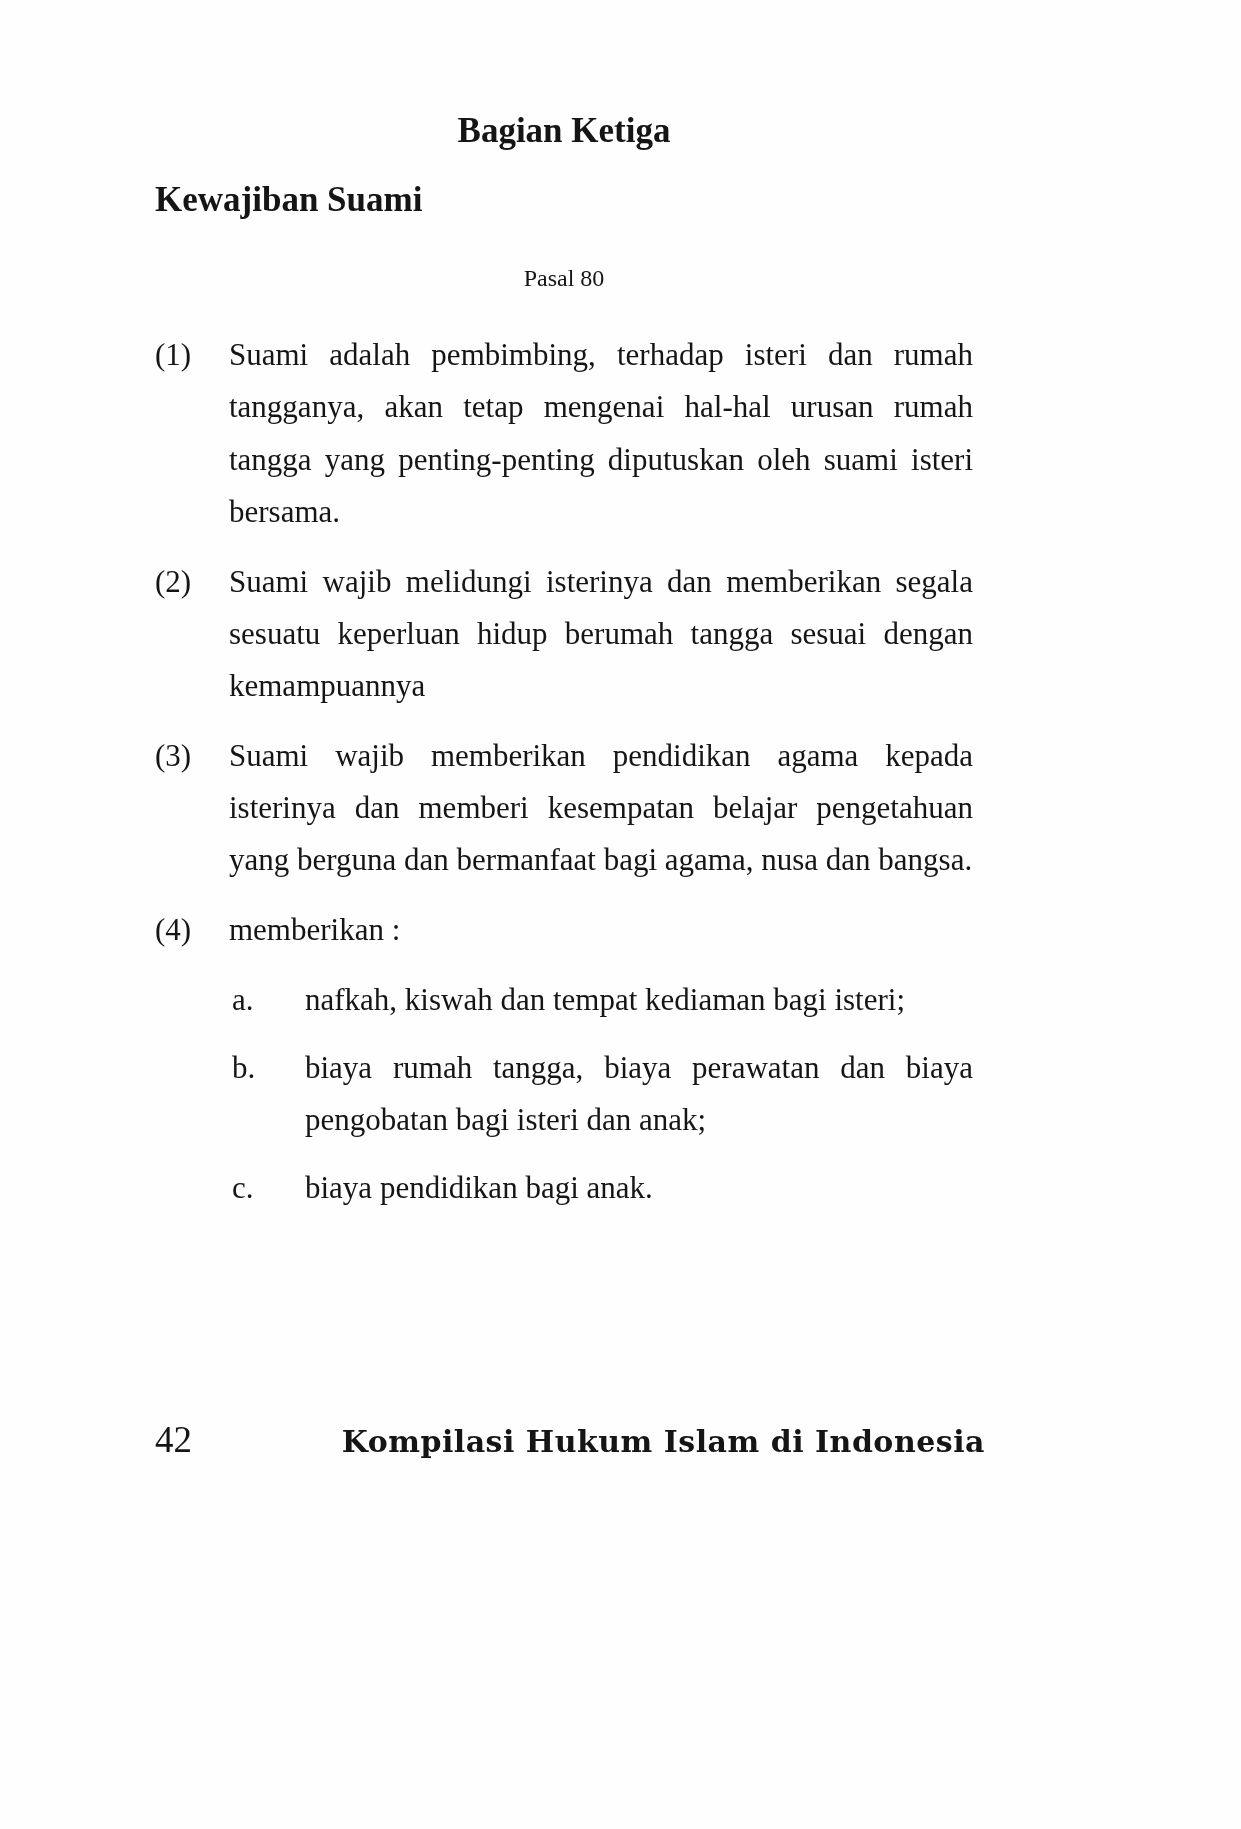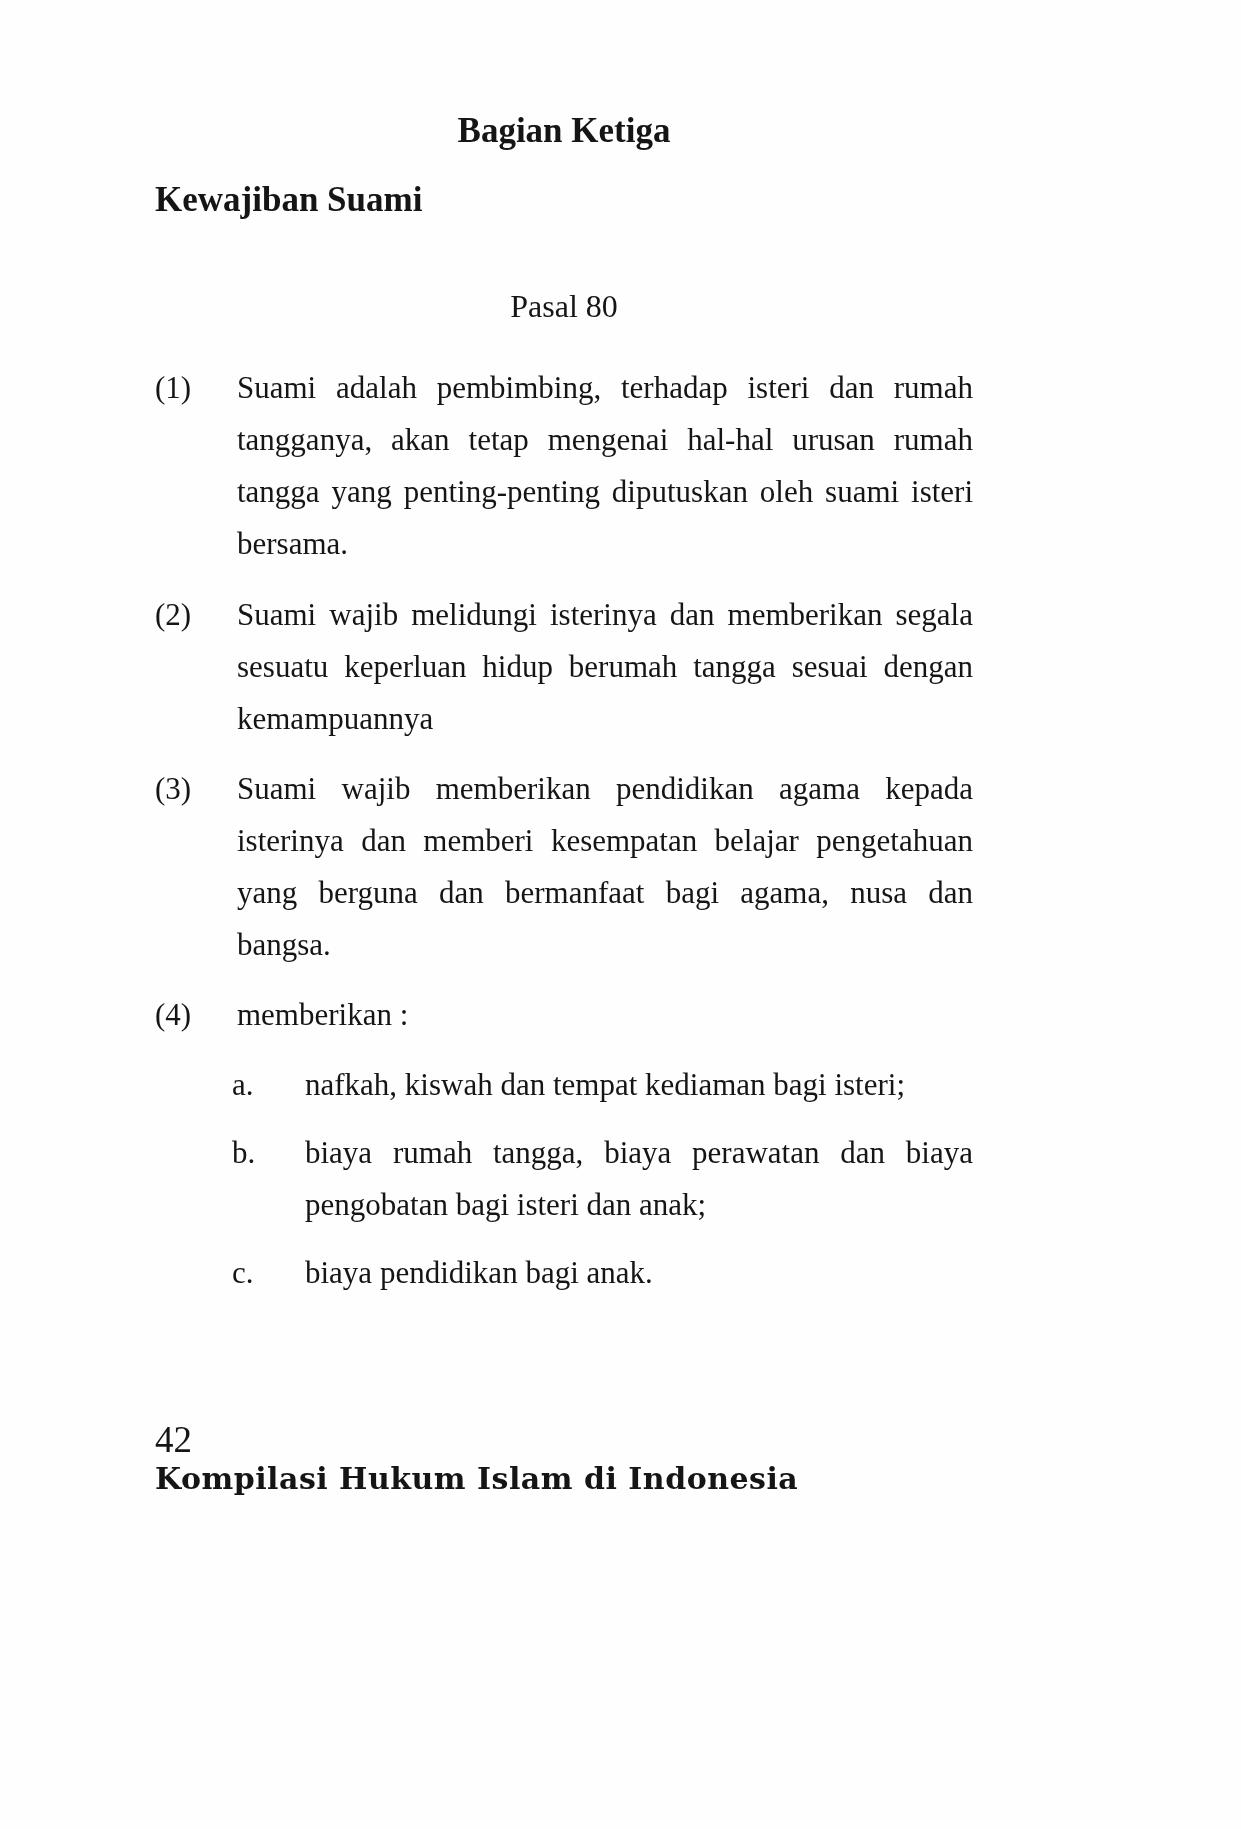--- a/index.html
+++ b/index.html
@@ -31,33 +31,33 @@
   }
   .section-subtitle {
     text-align: left;
     font-weight: bold;
     font-size: 35px;
     line-height: 1.1;
     margin-top: 30px;
   }
   .article-title {
     text-align: center;
-    font-size: 32px;
+    font-size: 24px;
     line-height: 1.1;
-    margin-top: 70px;
+    margin-top: 46px;
   }
   .items { margin-top: 38px; }
   .item {
     display: flex;
     margin-bottom: 18px;
     font-size: 31px;
     line-height: 1.68;
   }
   .item-num { flex: 0 0 74px; }
-  .item-text { flex: 1; text-align: justify; margin-left: 8px; }
+  .item-text { flex: 1; text-align: justify; }
   .stretch-line {
     display: block;
     text-align: justify;
     text-align-last: justify;
   }
   .plain-line { display: block; }
   .subitems { margin-left: 77px; margin-top: 4px; }
   .subitem {
     display: flex;
     margin-bottom: 16px;
@@ -67,21 +67,20 @@
   .subitem-letter { flex: 0 0 73px; }
   .subitem-text { flex: 1; text-align: justify; }
   .footer {
     position: absolute;
     left: 155px;
     top: 1418px;
     width: 830px;
     display: flex;
     justify-content: space-between;
     align-items: baseline;
-    flex-direction: column;
   }
   .page-number { font-size: 37px; }
   .book-title {
     font-size: 30px;
     font-weight: bold;
     font-family: "DejaVu Serif", serif;
     letter-spacing: 0.5px;
   }
 </style>
 </head>

